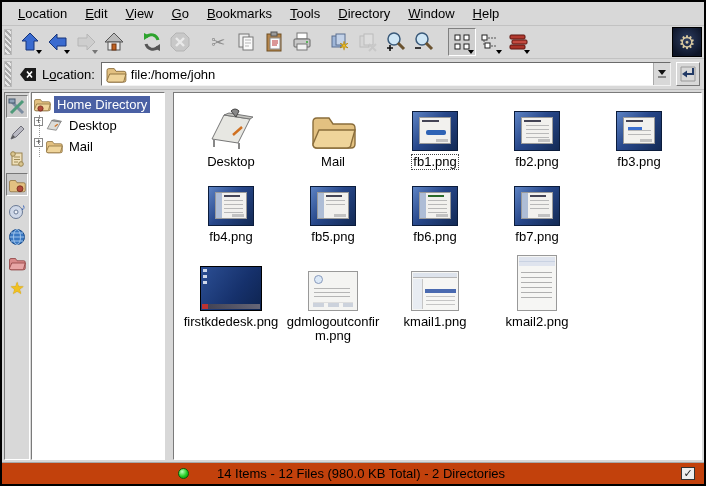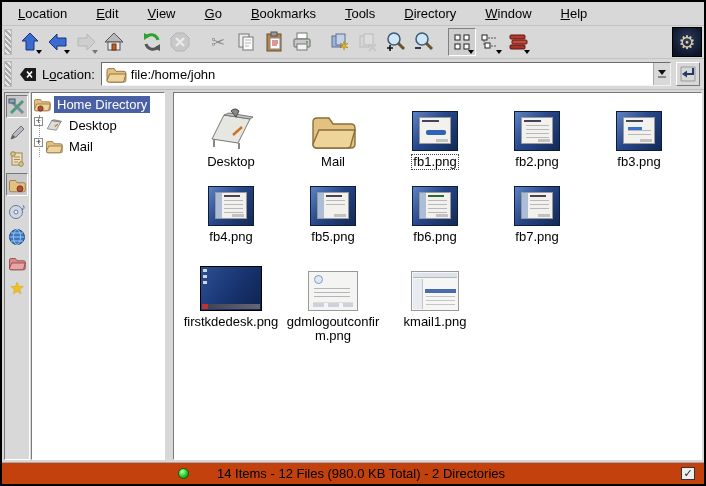--- a/index.html
+++ b/index.html
@@ -3,21 +3,21 @@
 <meta charset="utf-8">
 <style>
   * { margin:0; padding:0; box-sizing:border-box; }
   html,body { background:#555; }
   body { font-family:"Liberation Sans","DejaVu Sans",sans-serif; font-size:13px; color:#000; }
 
   .window { width:706px; height:486px; border:2px solid #000; background:#d8d8d8;
             display:flex; flex-direction:column; overflow:hidden; }
 
   
-  .menubar { height:24px; display:flex; align-items:center; padding-left:8px; gap:13px;
+  .menubar { height:24px; display:flex; align-items:center; padding-left:8px; gap:2px;
              background:#d8d8d8; border-bottom:1px solid #c2c2c2; }
   .menu-item { padding:2px 8px; cursor:default; }
   .menu-item span { display:inline-block; }
   .menu-item span::first-letter { text-decoration:underline; }
 
   
   .toolbar { height:33px; display:flex; align-items:center; background:#d8d8d8;
              border-bottom:1px solid #c2c2c2; padding-right:2px; }
   .handle { width:8px; height:26px; margin:0 4px 0 2px;
             background:repeating-linear-gradient(45deg,#aaa 0 2px,#e6e6e6 2px 4px);
@@ -557,20 +557,29 @@
           <div class="icon-box tall">
             <div class="t-km1">
                 <div class="tb"></div>
                 <div class="panel"></div>
                 <div class="sel"></div>
                 <div class="lines"></div>
               </div>
           </div>
           <div class="file-label">kmail1.png</div>
         </div>
+        <div class="file-cell">
+          <div class="icon-box tall">
+            <div class="t-km2">
+                <div class="tb"></div>
+                <div class="lines"></div>
+              </div>
+          </div>
+          <div class="file-label">kmail2.png</div>
+        </div>
       </div>
 
     </div>
   </div>
 
   <div class="statusbar">
     <div class="led"></div>
     <div class="status-text">14 Items - 12 Files (980.0 KB Total) - 2 Directories</div>
     <div class="view-mark">✓</div>
   </div>

